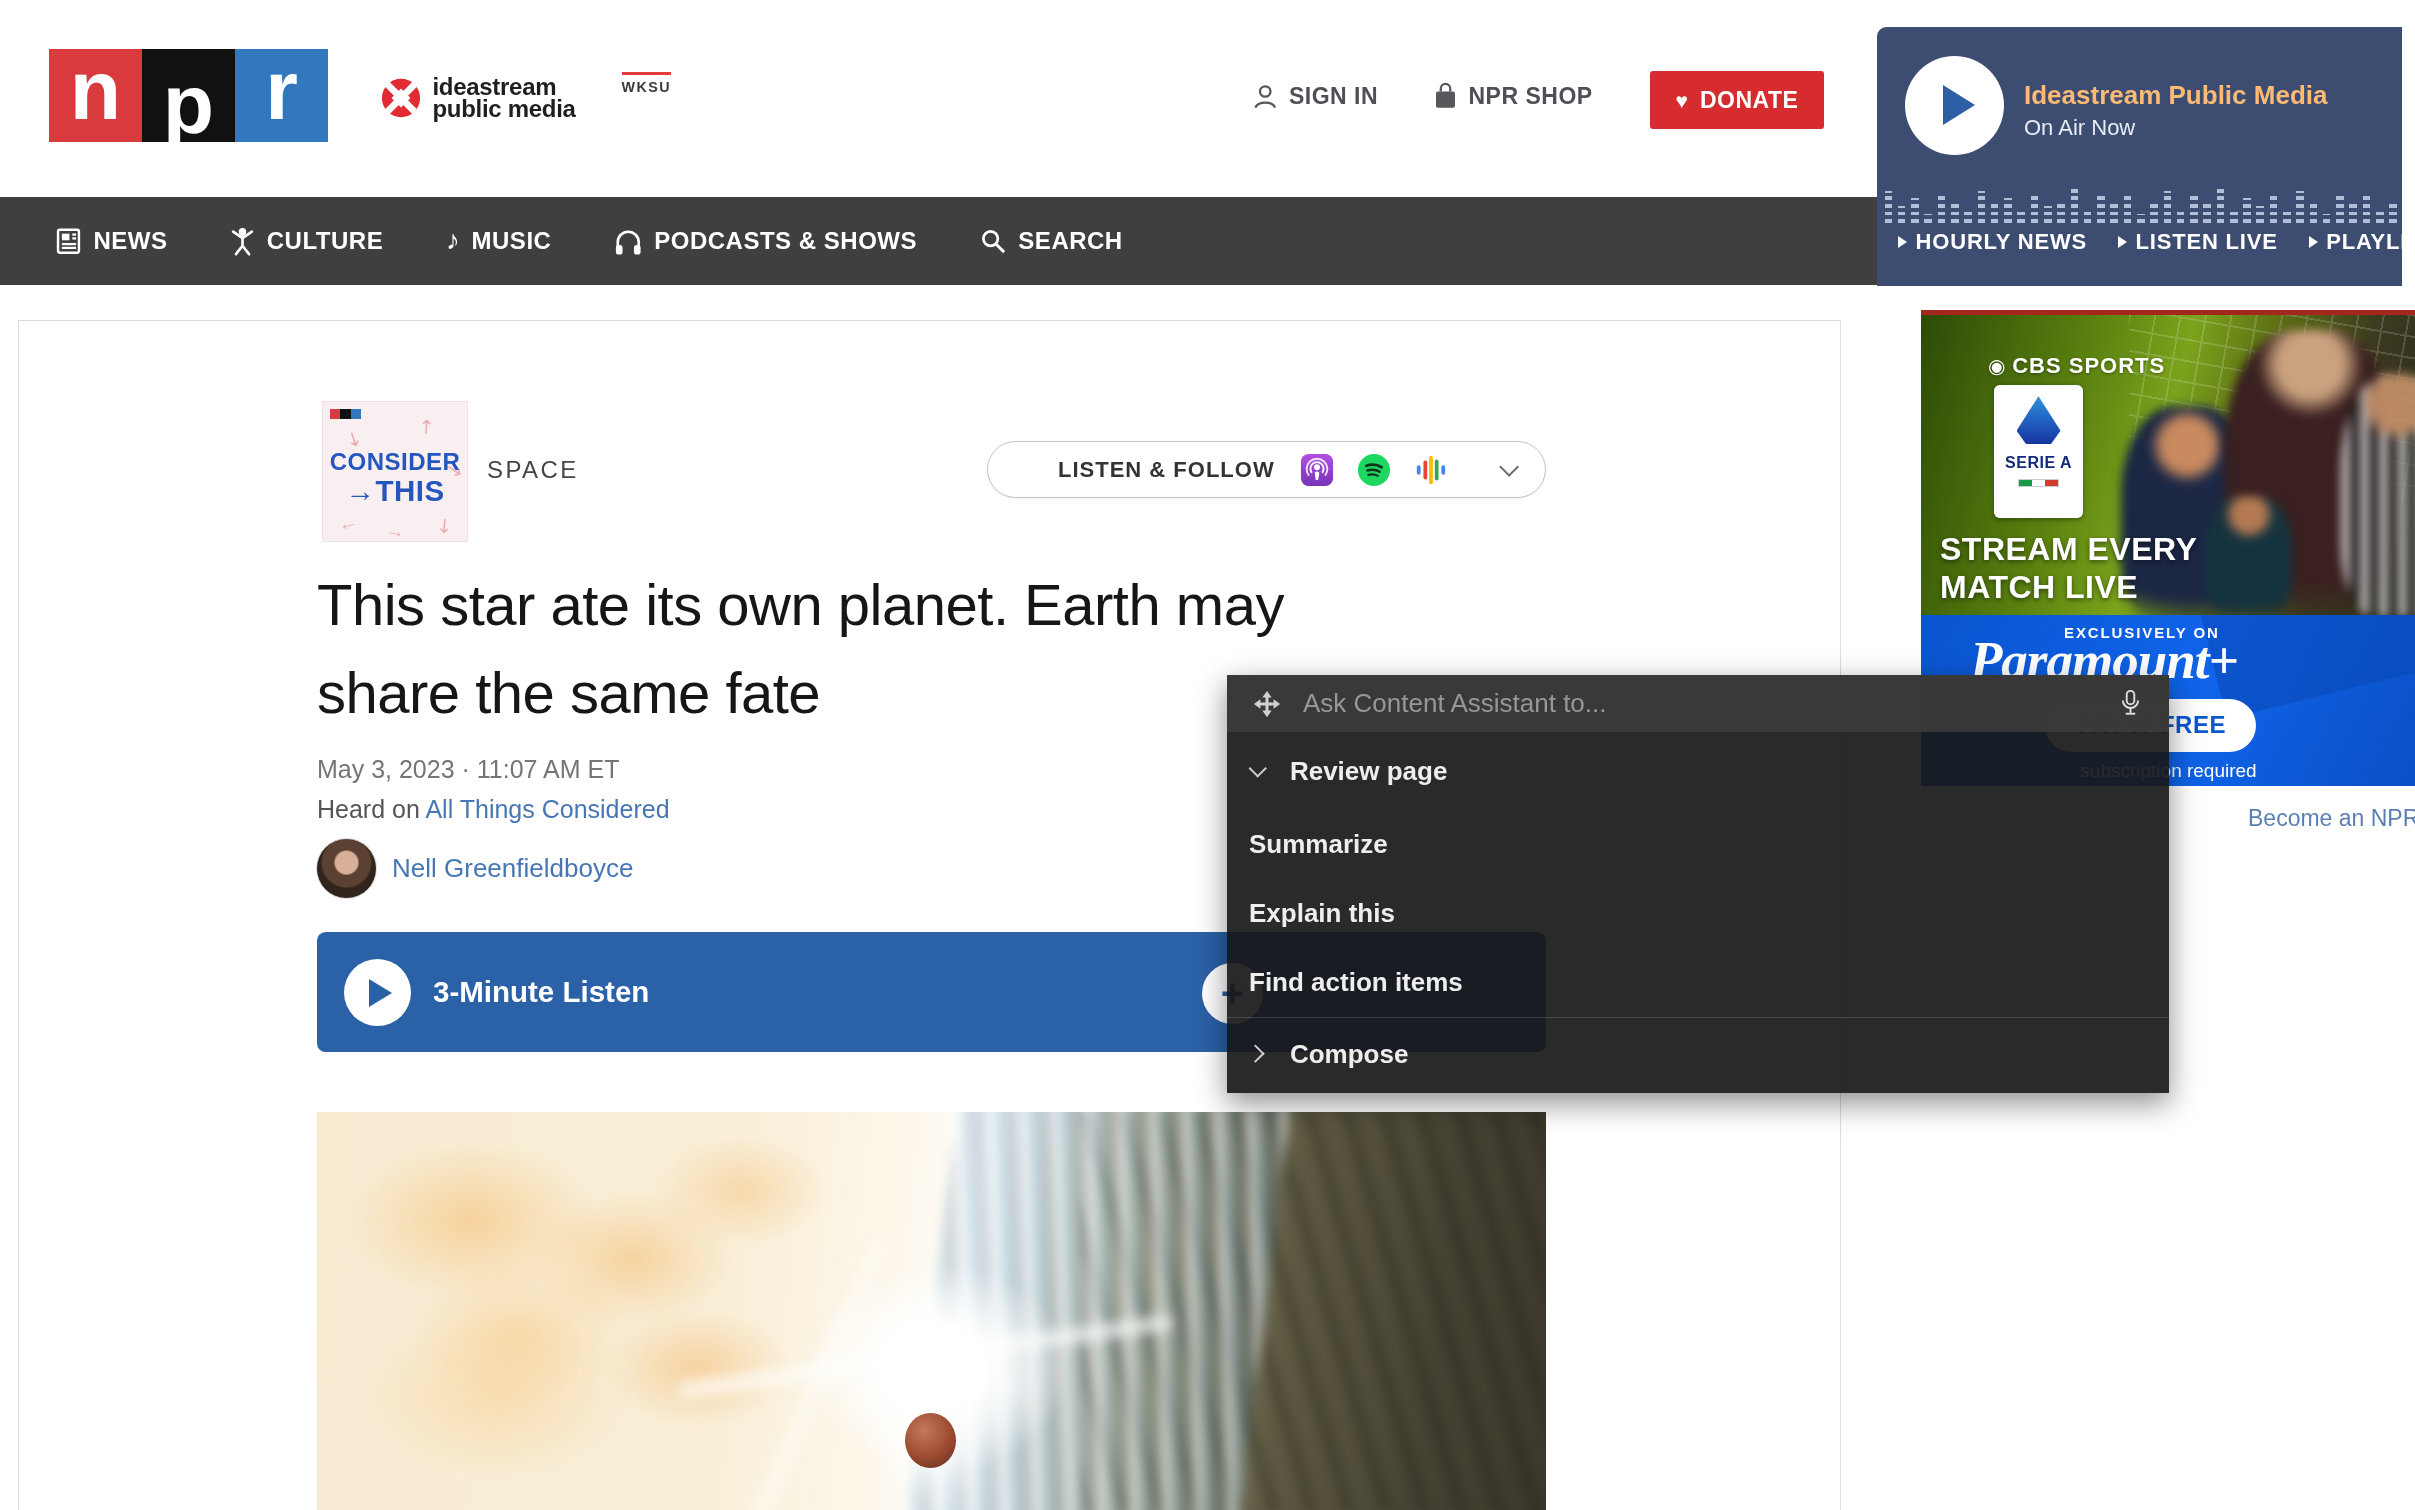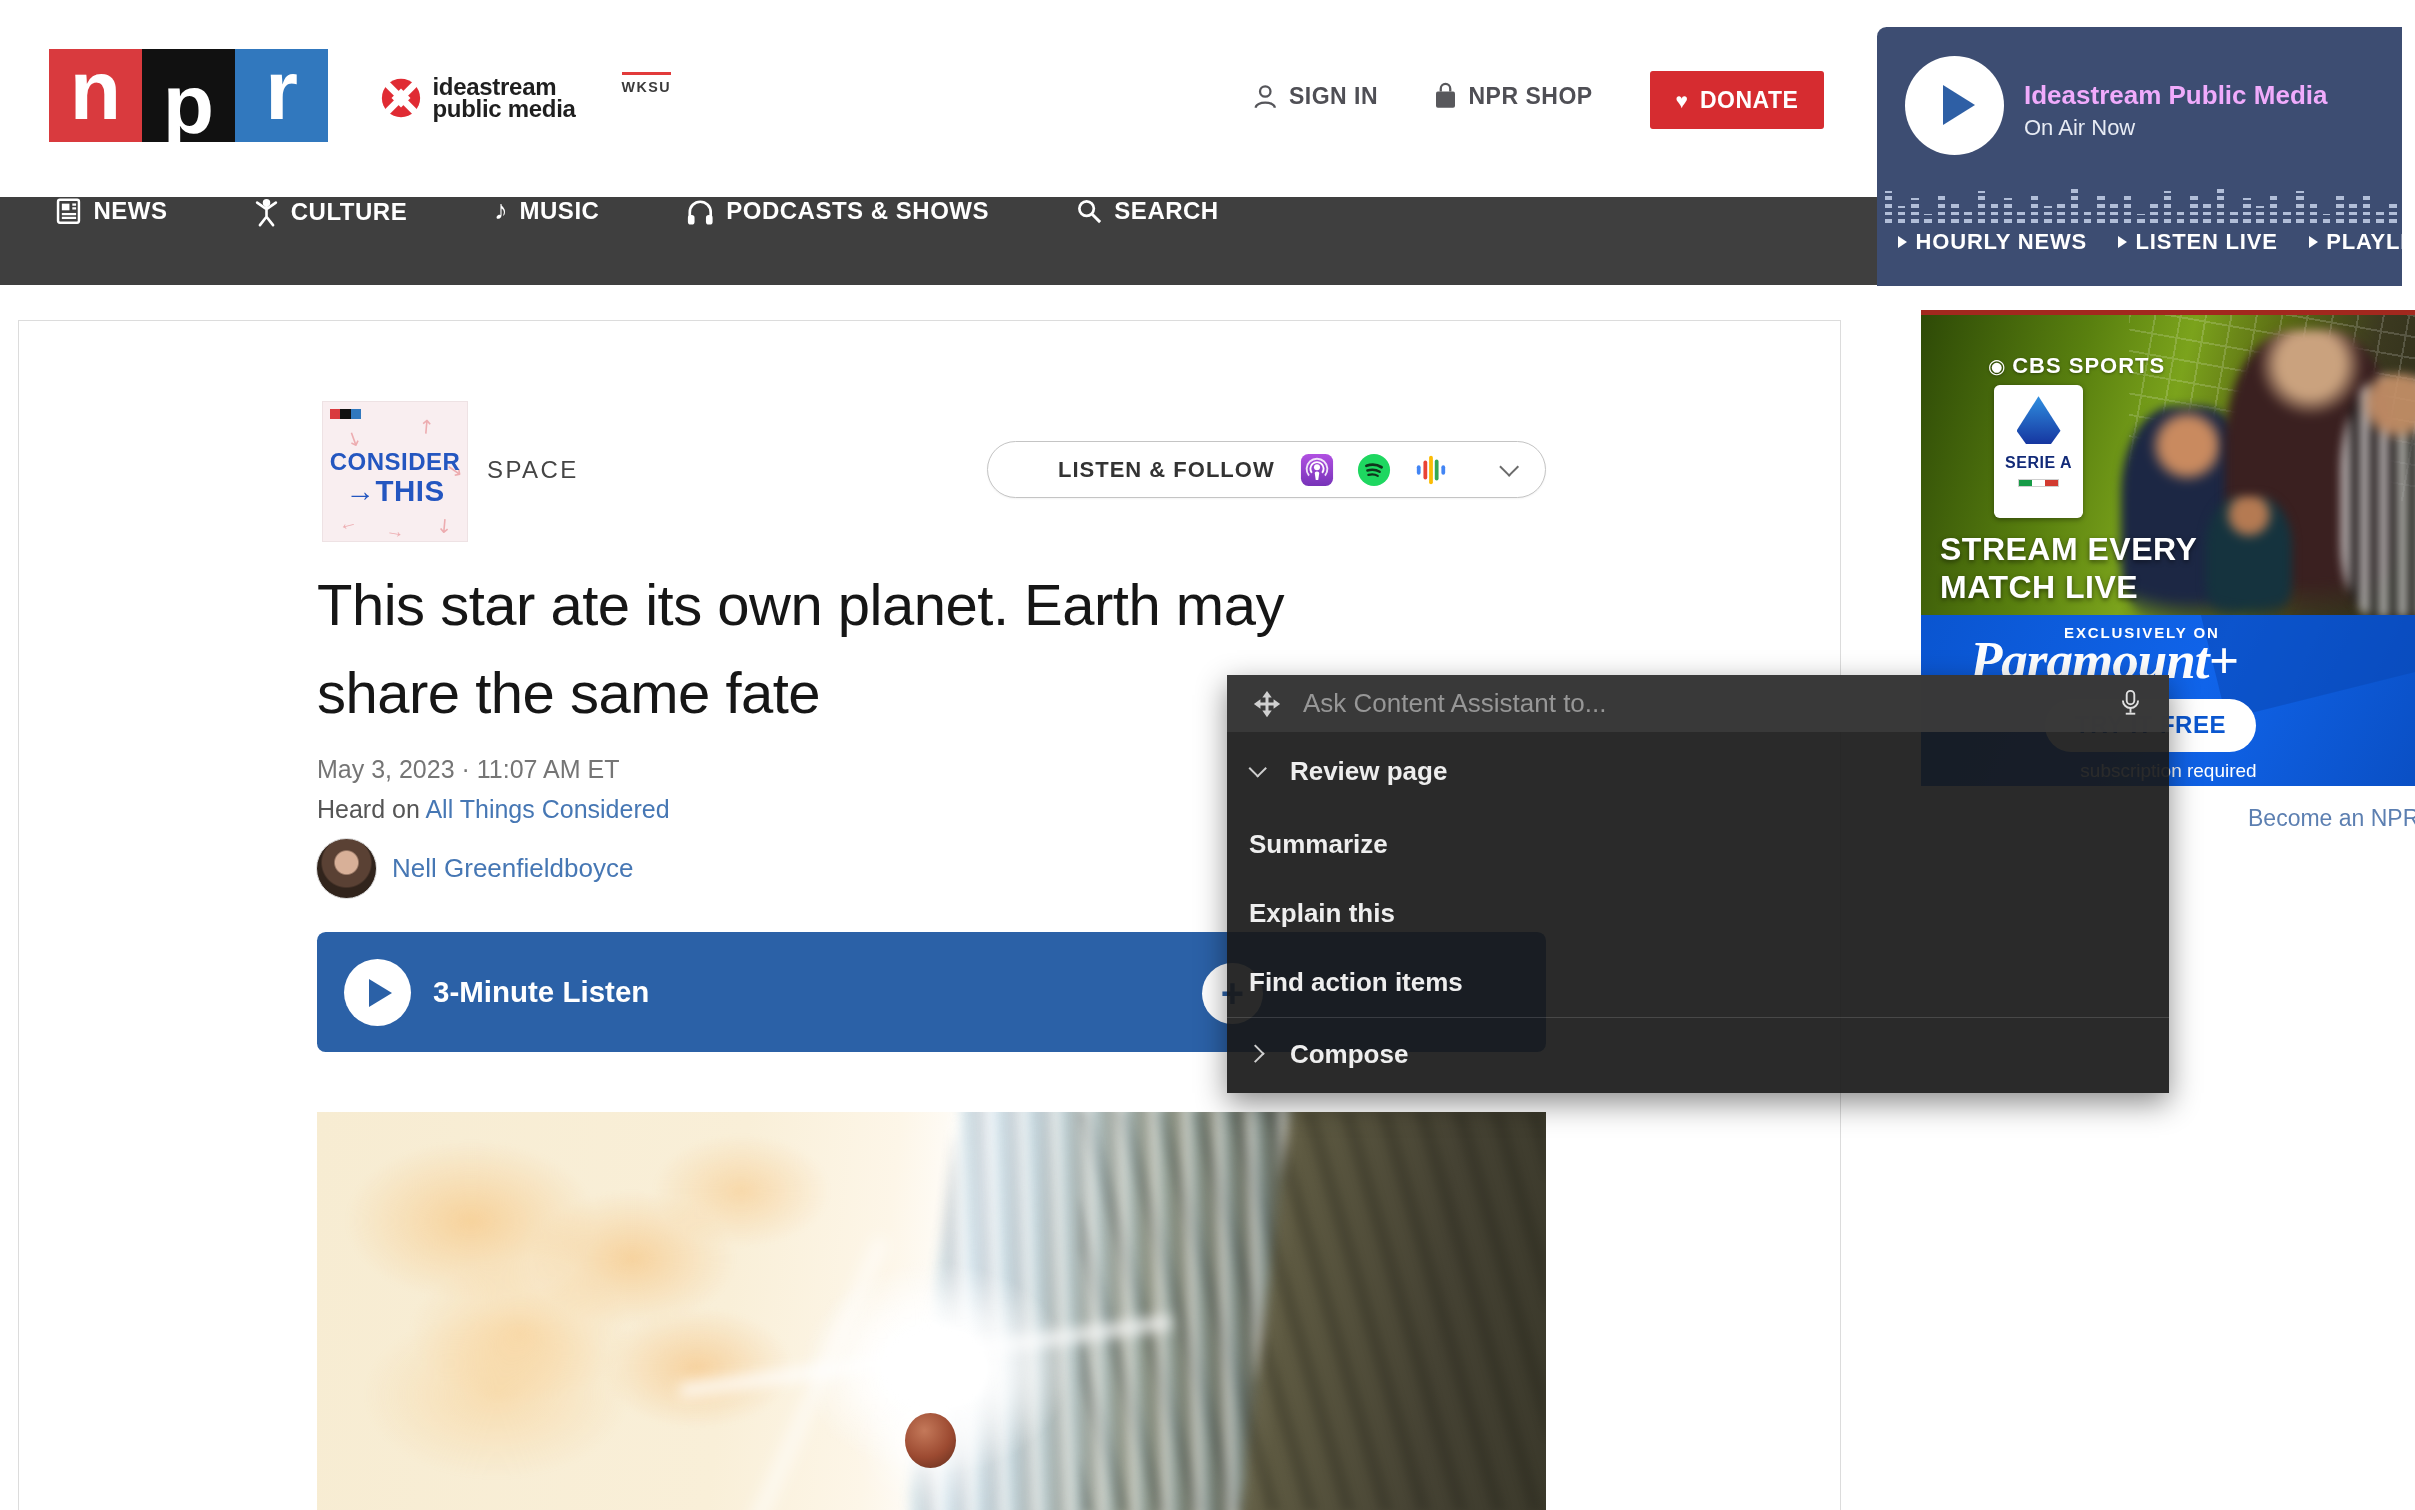--- a/index.html
+++ b/index.html
@@ -33,35 +33,35 @@
                 color:#fff; font-weight:700; font-size:23px; letter-spacing:0.5px; cursor:pointer; }
   .heart-icon::before { content:"♥"; font-size:21px; line-height:1; }
 
   
   .live-panel { position:absolute; left:1877px; top:27px; width:525px; height:259px;
                 background:#3d4d72; border-radius:9.5px 0 0 0; z-index:10; }
   .lp-play { position:absolute; left:27.6px; top:28.5px; width:99px; height:99px; border-radius:50%;
              background:#fff; display:flex; align-items:center; justify-content:center; cursor:pointer; }
   .lp-play .tri { width:0; height:0; border-left:32px solid #2e5fa5; border-top:20px solid transparent;
                   border-bottom:20px solid transparent; margin-left:9.5px; }
-  .lp-title { position:absolute; left:147px; top:53px; color:#f0abfc; font-weight:700; font-size:26px; }
+  .lp-title { position:absolute; left:147px; top:53px; color:#fdba74; font-weight:700; font-size:26px; }
   .lp-sub   { position:absolute; left:147px; top:88px; color:#e7ebf4; font-size:22px; }
   .waveform { position:absolute; left:7.6px; top:129px; width:512px; height:67px;
               display:flex; align-items:flex-end; overflow:hidden; }
   .waveform i { display:block; width:7.6px; margin-right:5.7px; flex:none;
                 background:repeating-linear-gradient(to top, rgba(198,210,234,.85) 0 3.8px, transparent 3.8px 7.6px); }
   .lp-links { position:absolute; left:0; bottom:0; width:100%; height:88px; display:flex; align-items:center;
               padding-left:21px; gap:31px; }
   .lp-link { display:flex; align-items:center; gap:8.6px; color:#fff; font-weight:700; font-size:22px;
              letter-spacing:0.8px; cursor:pointer; white-space:nowrap; }
   .tri-sm { width:0; height:0; border-left:9.5px solid #fff; border-top:6.7px solid transparent; border-bottom:6.7px solid transparent; }
 
   
   .main-nav { position:absolute; left:0; top:197px; width:1877px; height:88px; background:#3f3f3f;
-              display:flex; align-items:flex-start; padding-left:55px; gap:87px; }
+              display:flex; align-items:center; padding-left:55px; gap:63px; }
   .nav-item { display:flex; align-items:center; gap:11.4px; color:#fff; font-weight:700; font-size:24px;
               letter-spacing:0.5px; cursor:pointer; white-space:nowrap; }
   .note-icon::before { content:"♪"; font-size:27px; line-height:1; }
 
   
   .card { position:absolute; left:18px; top:320px; width:1823px; height:1191px; background:#fff;
           border:1px solid #dcdcdc; border-bottom:none; }
 
   .badge { position:absolute; left:303px; top:80px; width:146px; height:141px; background:#f9eef0;
            border:1px solid #eee2e4; overflow:hidden; cursor:pointer; }

